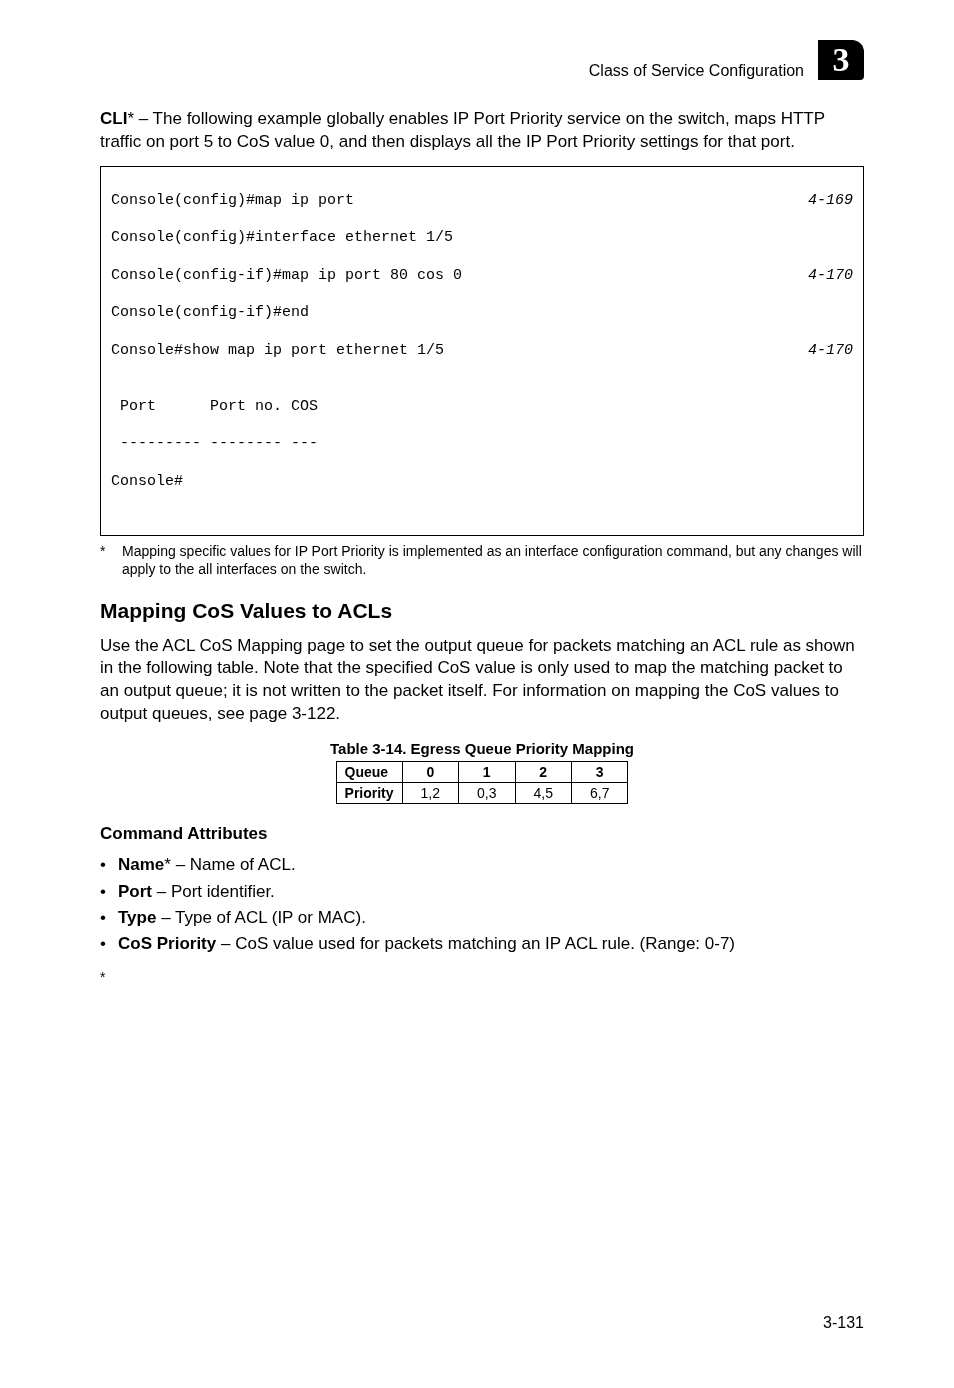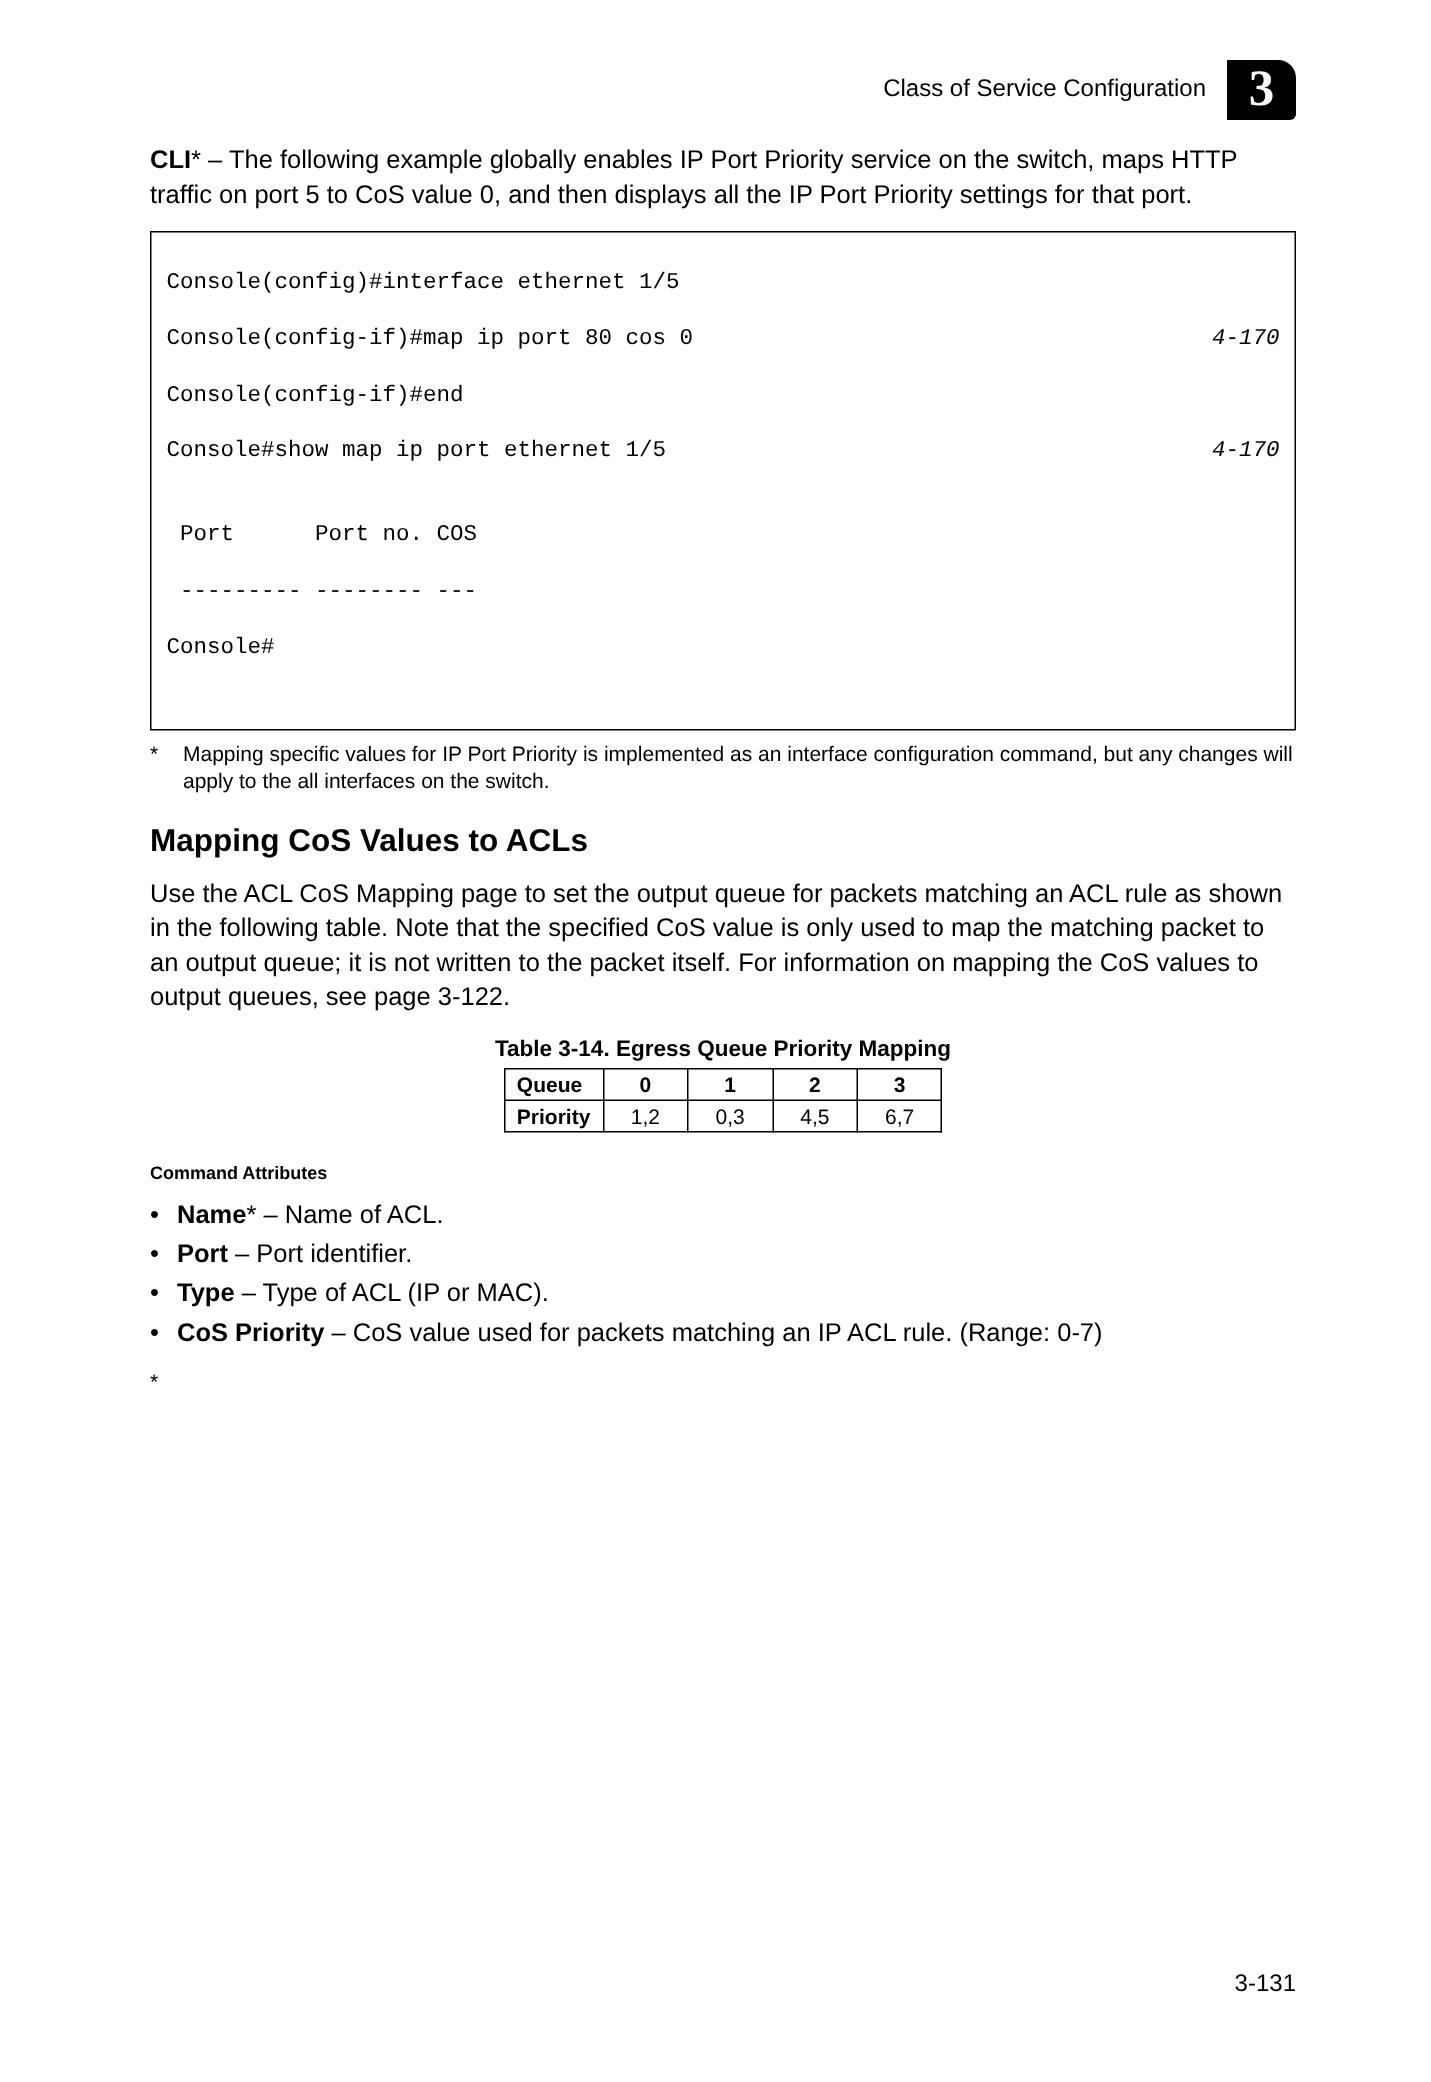--- a/index.html
+++ b/index.html
@@ -13,23 +13,23 @@
   .page {
     width: 954px;
     min-height: 1388px;
     padding: 40px 90px 50px 100px;
     box-sizing: border-box;
     position: relative;
   }
   .running-head {
     display: flex;
     justify-content: flex-end;
-    align-items: center;
+    align-items: flex-end;
     gap: 14px;
-    margin-bottom: 16px;
+    margin-bottom: 28px;
   }
   .running-title {
     font-size: 16px;
     color: #000;
   }
   .chapter-badge {
     width: 46px;
     height: 40px;
     background: #000;
     color: #fff;
@@ -96,21 +96,21 @@
     font-size: 14px;
     padding: 2px 18px;
     text-align: center;
   }
   table.qtable th:first-child, table.qtable td:first-child {
     font-weight: bold;
     text-align: left;
     padding: 2px 8px;
   }
   h3.cmdattr {
-    font-size: 12px;
+    font-size: 17px;
     font-weight: bold;
     margin: 8px 0 8px 0;
   }
   ul.bullets {
     list-style: none;
     padding: 0;
     margin: 0 0 10px 0;
   }
   ul.bullets li {
     font-size: 17px;
@@ -149,20 +149,21 @@
   <div class="running-head">
     <span class="running-title">Class of Service Configuration</span>
     <span class="chapter-badge">3</span>
   </div>
 
   <p class="para">
     <span class="bold">CLI</span><span>*</span><span> – The following example globally enables IP Port Priority service on the switch, maps HTTP traffic on port 5 to CoS value 0, and then displays all the IP Port Priority settings for that port.</span>
   </p>
 
   <div class="codeblock">
+<div class="code-row"><span>Console(config)#map ip port</span><span class="code-ref">4-169</span></div>
 <div class="code-row"><span>Console(config)#interface ethernet 1/5</span></div>
 <div class="code-row"><span>Console(config-if)#map ip port 80 cos 0</span><span class="code-ref">4-170</span></div>
 <div class="code-row"><span>Console(config-if)#end</span></div>
 <div class="code-row"><span>Console#show map ip port ethernet 1/5</span><span class="code-ref">4-170</span></div>
 <div class="code-row"><span></span></div>
 <div class="code-row"><span> Port      Port no. COS</span></div>
 <div class="code-row"><span> --------- -------- ---</span></div>
 <div class="code-row"><span>Console#</span></div>
   </div>
 

